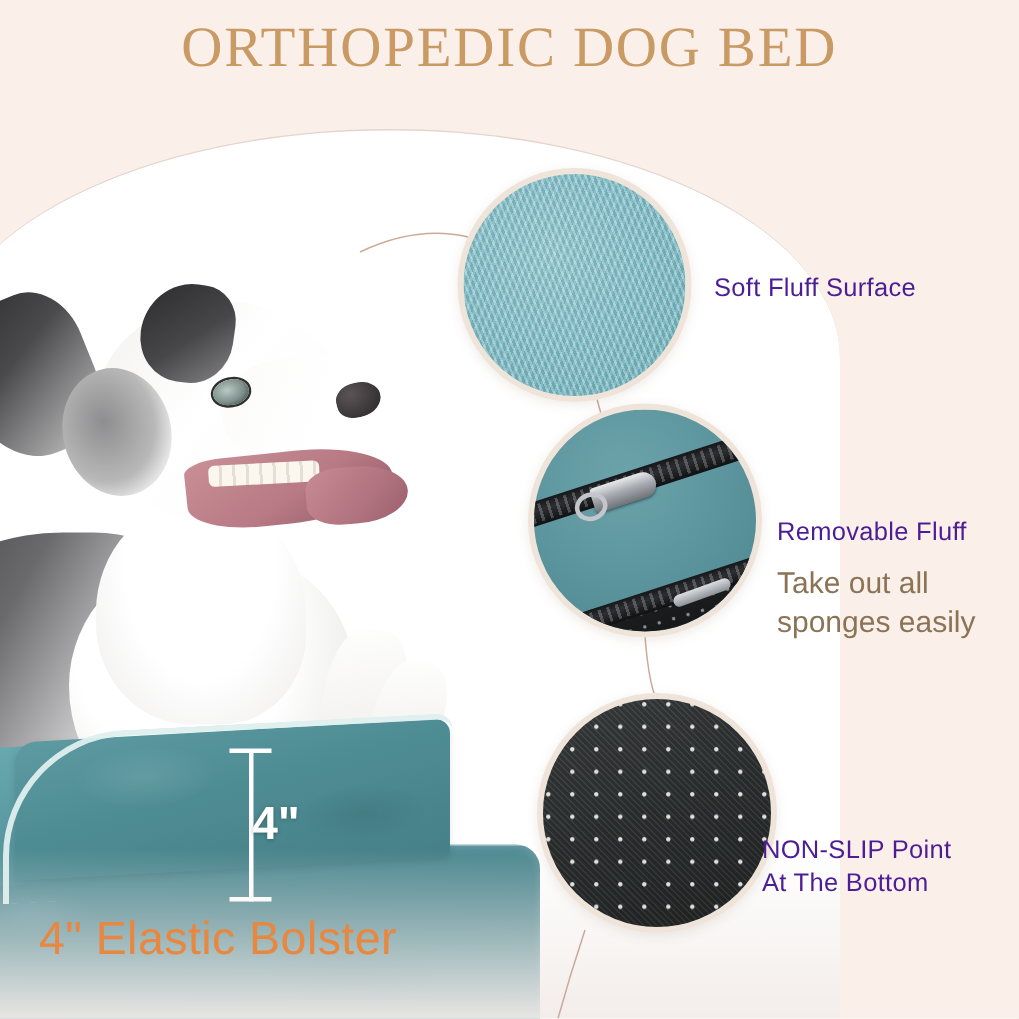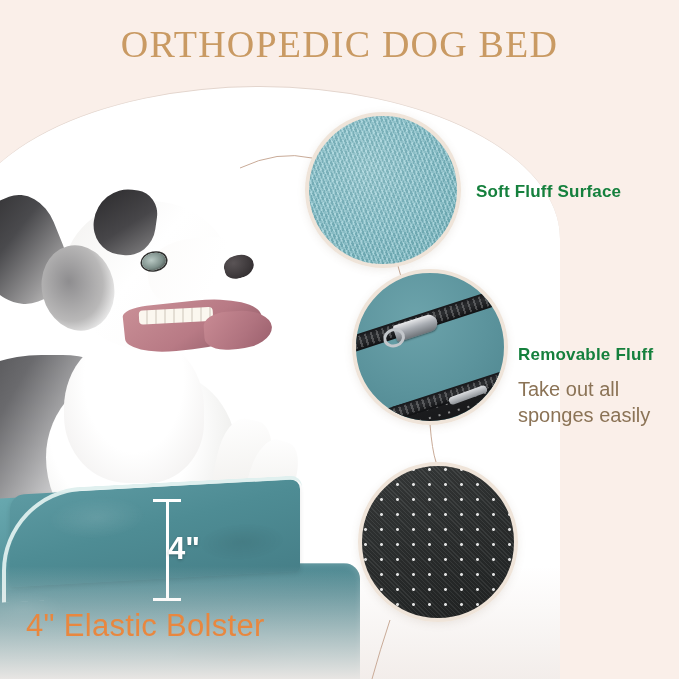--- a/index.html
+++ b/index.html
@@ -7,21 +7,21 @@
   html,body { width:679px; height:679px; overflow:hidden; }
   body {
     font-family:"Liberation Sans", sans-serif;
     background:#faefe9;
     position:relative;
   }
   #page { position:relative; width:679px; height:679px; background:#faefe9; overflow:hidden; }
 
   
   .title {
-    position:absolute; left:0; top:22px; width:679px;
+    position:absolute; left:0; top:10px; width:679px;
     text-align:center;
     font-family:"Liberation Serif", serif;
     font-size:38px; font-weight:400; letter-spacing:1.2px;
     color:#c99a63;
     white-space:nowrap;
   }
 
   
   .stage {
     position:absolute; left:-40px; top:86px; width:600px; height:600px;
@@ -244,21 +244,21 @@
       repeating-linear-gradient(45deg, rgba(255,255,255,.05) 0 1px, rgba(0,0,0,.12) 1px 3px),
       linear-gradient(160deg,#3c3f3f 0%,#2e3131 50%,#232525 100%);
   }
 
   
   .connectors { position:absolute; left:0; top:0; width:679px; height:679px; pointer-events:none; }
 
   
   .flabel { position:absolute; }
   .flabel .head {
-    color:#15803d; font-size:17px; font-weight:700; letter-spacing:.2px;
+    color:#4c1d95; font-size:17px; font-weight:400; letter-spacing:.2px;
     white-space:nowrap;
   }
   .flabel .sub {
     color:#8b7356; font-size:20px; font-weight:400; line-height:1.28;
     margin-top:12px; max-width:175px;
   }
   .l-fluff   { left:476px; top:182px; }
   .l-zipper  { left:518px; top:345px; }
   .l-nonslip { left:508px; top:556px; }
   .l-nonslip .head { line-height:1.32; }
@@ -336,16 +336,20 @@
       <div class="zip-teeth"></div>
     </div>
     <div class="zip-tab"></div>
   </div>
   <div class="flabel l-zipper">
     <div class="head">Removable Fluff</div>
     <div class="sub">Take out all sponges easily</div>
   </div>
 
   <div class="fcircle c-nonslip"></div>
+  <div class="flabel l-nonslip">
+    <div class="head">NON-SLIP Point</div>
+    <div class="head">At The Bottom</div>
+  </div>
 
   <div class="caption">4" Elastic Bolster</div>
 
 </div>
 
 </body></html>

